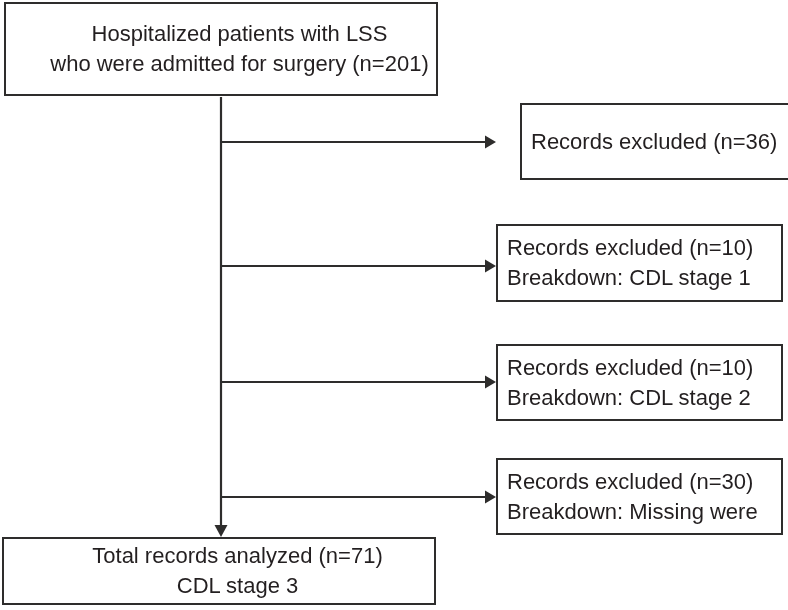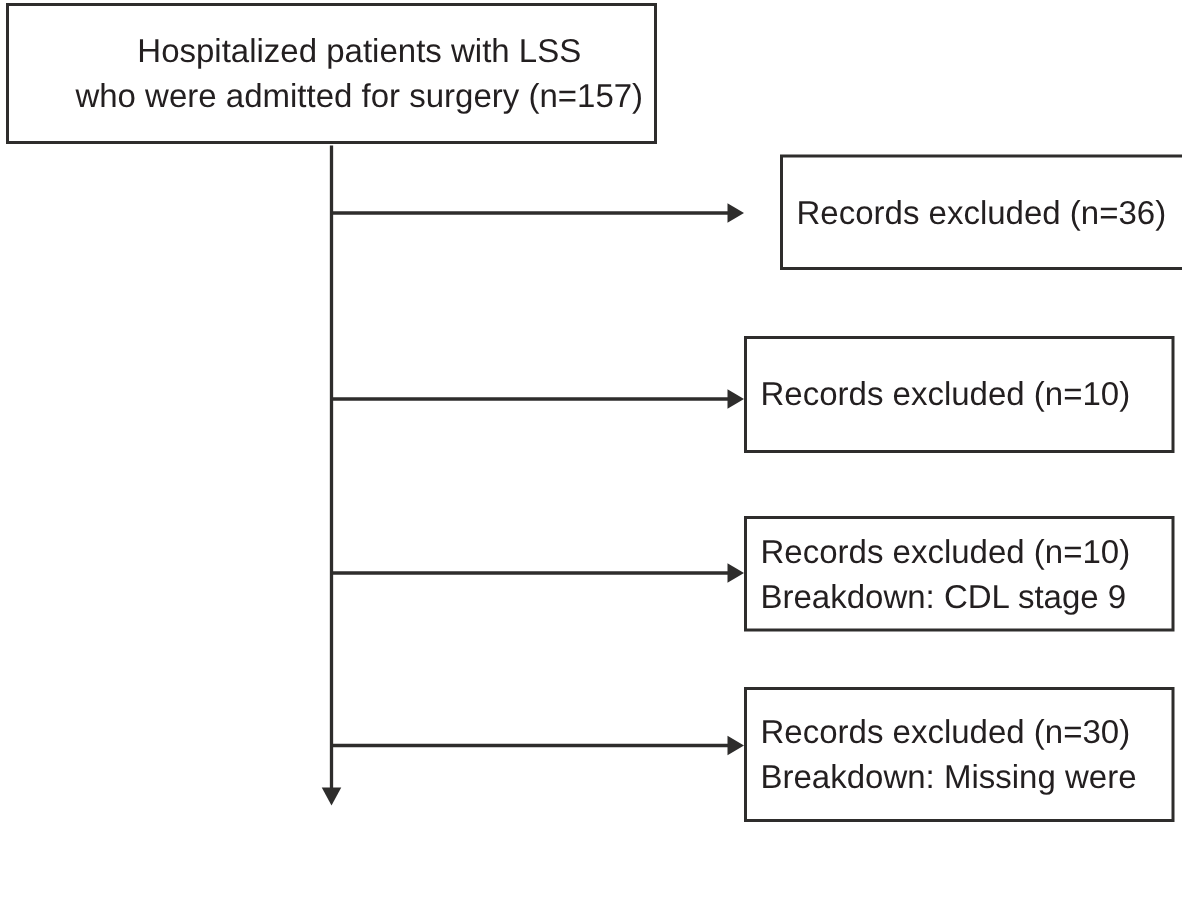--- a/index.html
+++ b/index.html
@@ -51,21 +51,21 @@
   .box.left-aligned {
     align-items: flex-start;
     text-align: left;
     padding-left: 9px;
     padding-right: 4px;
   }
   .top-box    { left: 4px;   top: 2px;   width: 434px; height: 94px; }
   .excl-box-0 { left: 520px; top: 103px; width: 287px; height: 77px; }
   .excl-box-1 { left: 496px; top: 224px; width: 287px; height: 78px; }
   .excl-box-2 { left: 496px; top: 344px; width: 287px; height: 77px; }
-  .excl-box-3 { left: 496px; top: 458px; width: 287px; height: 90px; }
+  .excl-box-3 { left: 496px; top: 458px; width: 287px; height: 77px; }
   .bottom-box { left: 2px;   top: 537px; width: 434px; height: 68px; }
   .box-line { white-space: nowrap; }
 </style>
 </head>
 <body>
 
 <div class="canvas">
 
   <svg class="connectors" viewBox="0 0 788 610" xmlns="http://www.w3.org/2000/svg">
 
@@ -87,35 +87,40 @@
       <polygon points="485,375.5 485,388.5 496,382"></polygon>
     </g>
     <g>
       <line x1="221" y1="497" x2="486" y2="497"></line>
       <polygon points="485,490.5 485,503.5 496,497"></polygon>
     </g>
   </svg>
 
   <div class="box centered top-box">
     <div class="box-line">Hospitalized patients with LSS</div>
-    <div class="box-line">who were admitted for surgery (n=157)</div>
+    <div class="box-line">who were admitted for surgery (n=201)</div>
   </div>
 
   <div class="box left-aligned excl-box-0">
     <div class="box-line">Records excluded (n=36)</div>
   </div>
 
   <div class="box left-aligned excl-box-1">
     <div class="box-line">Records excluded (n=10)</div>
+    <div class="box-line">Breakdown: CDL stage 1</div>
   </div>
 
   <div class="box left-aligned excl-box-2">
     <div class="box-line">Records excluded (n=10)</div>
-    <div class="box-line">Breakdown: CDL stage 9</div>
+    <div class="box-line">Breakdown: CDL stage 2</div>
   </div>
 
   <div class="box left-aligned excl-box-3">
     <div class="box-line">Records excluded (n=30)</div>
     <div class="box-line">Breakdown: Missing were</div>
   </div>
 
+  <div class="box centered bottom-box">
+    <div class="box-line">Total records analyzed (n=71)</div>
+    <div class="box-line">CDL stage 3</div>
+  </div>
 
 </div>
 
 </body></html>

